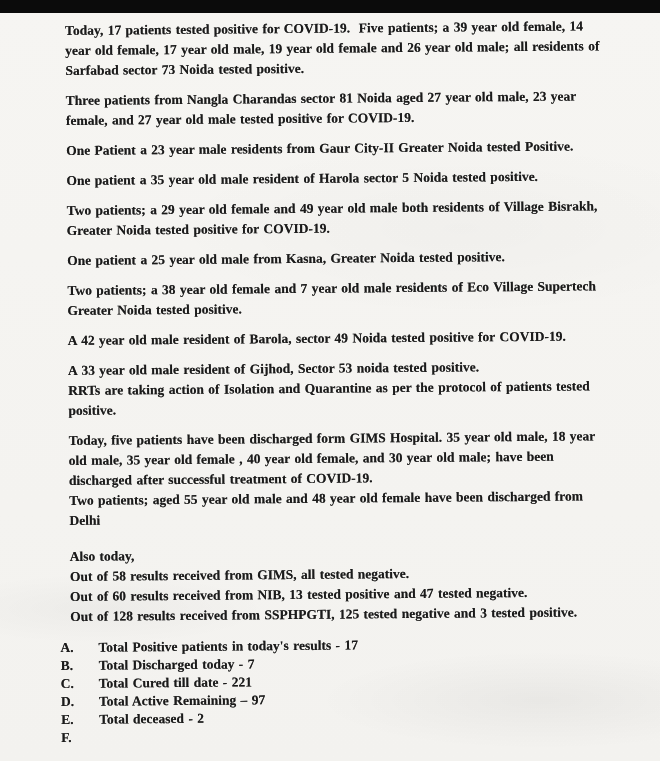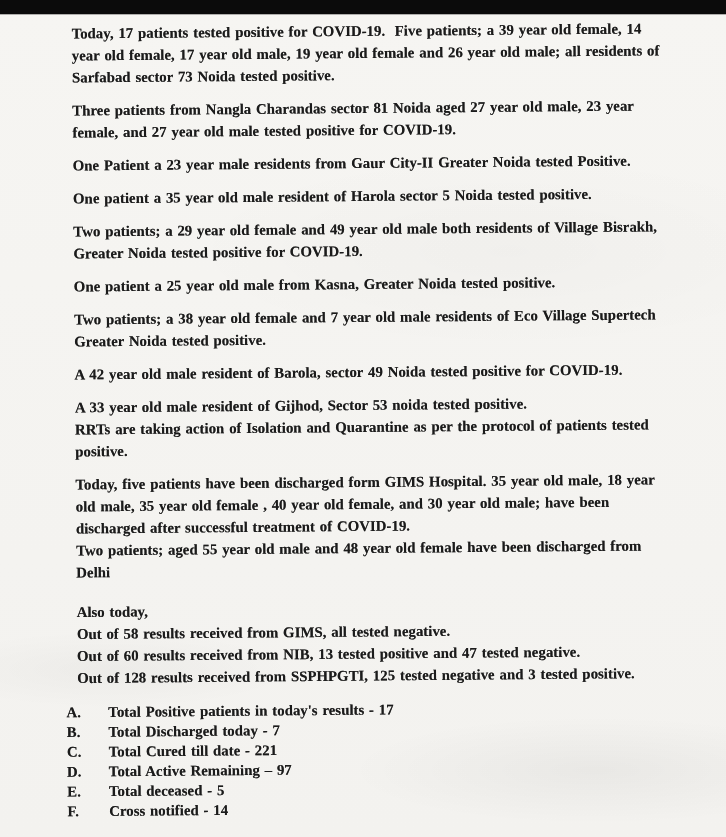--- a/index.html
+++ b/index.html
@@ -113,20 +113,20 @@
     <div class="summary-item">
       <span class="letter">B.</span><span class="text">Total Discharged today - 7</span>
     </div>
     <div class="summary-item">
       <span class="letter">C.</span><span class="text">Total Cured till date - 221</span>
     </div>
     <div class="summary-item">
       <span class="letter">D.</span><span class="text">Total Active Remaining – 97</span>
     </div>
     <div class="summary-item">
-      <span class="letter">E.</span><span class="text">Total deceased - 5</span>
+      <span class="letter">E.</span><span class="text">Total deceased - 2</span>
     </div>
     <div class="summary-item">
-      <span class="letter">F.</span><span class="text">Cross notified - 14</span>
+      <span class="letter">F.</span>
     </div>
   </div>
 
 </div>
 
 </body></html>

